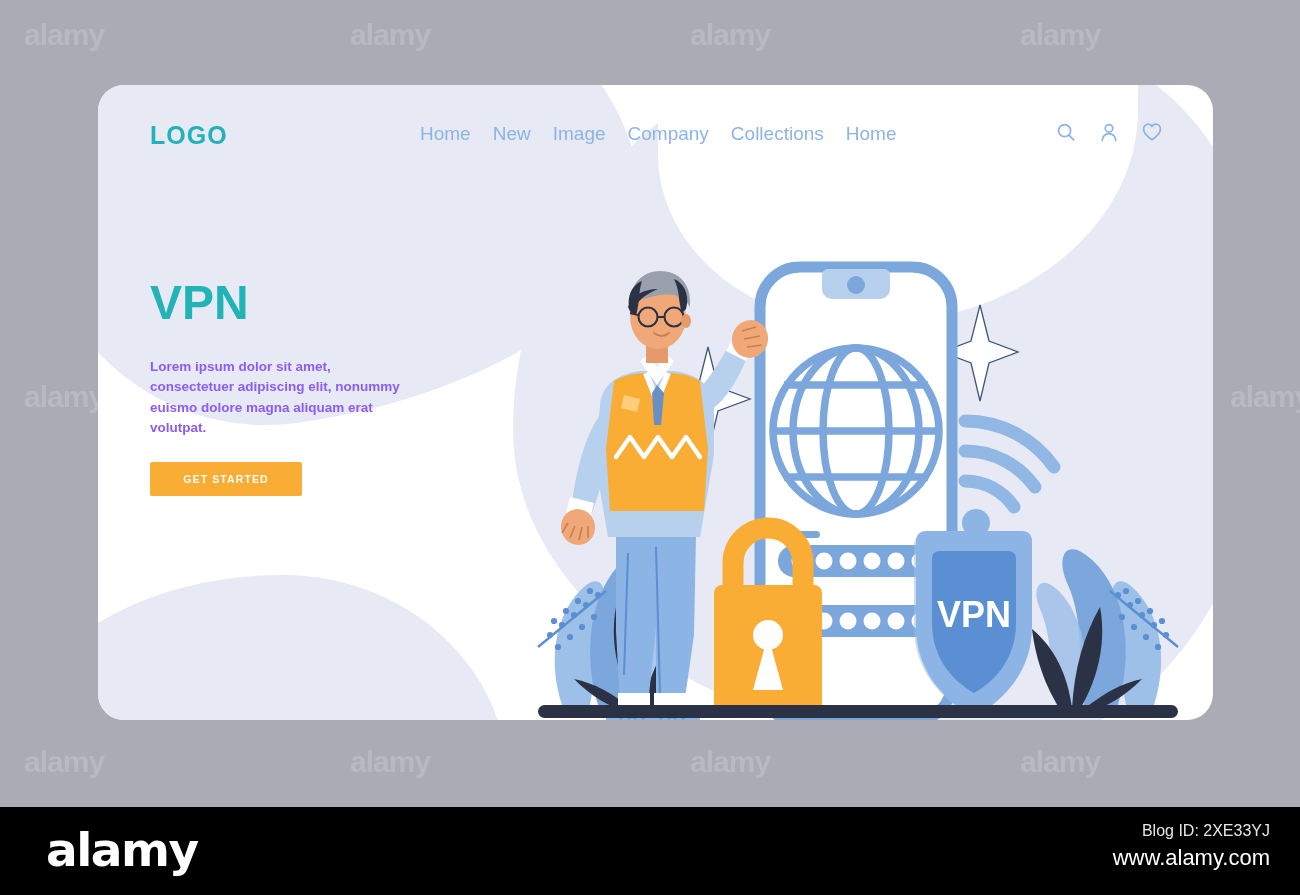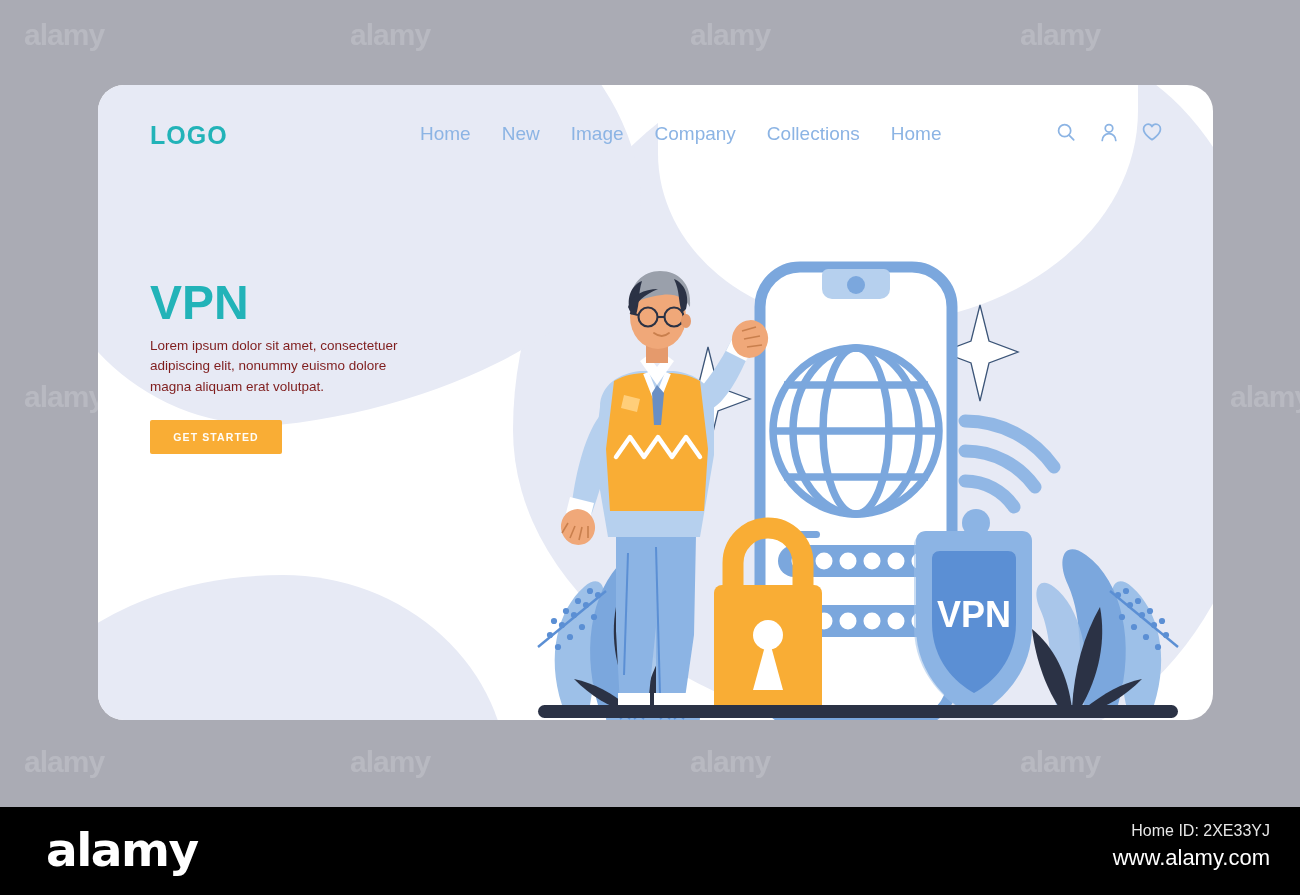--- a/index.html
+++ b/index.html
@@ -78,44 +78,44 @@
   #header{
     position:absolute; left:0; top:0; width:1115px; height:130px;
     display:flex; align-items:center;
   }
   #logo{
     position:absolute; left:52px; top:36px;
     color:#22b3b8; font-size:25px; font-weight:700; letter-spacing:1px;text-align:right;
   }
   #nav{
     position:absolute; left:322px; top:38px;
-    display:flex; gap:31px; align-items:center;
+    display:flex; gap:22px; align-items:center;
   }
   .nav-item{
     color:#8cb4e4; font-size:19px; font-weight:400;
     text-decoration:none; cursor:pointer; white-space:nowrap;
   }
   #header-icons{
     position:absolute; right:50px; top:36px;
     display:flex; gap:21px; align-items:center;
   }
   .hicon{ width:22px; height:22px; display:block; cursor:pointer; }
 
   
   #hero-text{ position:absolute; left:52px; top:190px; width:330px; }
   #hero-title{
     color:#22b3b8; font-size:48px; font-weight:700; line-height:1.18;
     letter-spacing:0px;
   }
   #hero-para{
-    margin-top:4px; color:#7f1d1d; font-size:13.5px; font-weight:400;
+    margin-top:25px; color:#8b5cf6; font-size:13.5px; font-weight:700;
     line-height:1.52; width:252px;
   }
   #cta-button{
-    margin-top:23px; width:132px; height:34px;
+    margin-top:23px; width:152px; height:34px;
     background:#f9ad35; border:none; border-radius:2px;
     color:#fffdf8; font-size:10.5px; font-weight:600; letter-spacing:1.1px;
     cursor:pointer; font-family:"Liberation Sans", sans-serif;
   }
 
   
   #illustration{
     position:absolute; left:430px; top:150px; width:660px; height:500px;
   }
   #illustration svg{ display:block; width:660px; height:500px; }
@@ -375,16 +375,16 @@
         </g>
 
         <rect x="10" y="470" width="640" height="13" rx="6.5" fill="#2b3245"></rect>
       </svg>
     </div>
 
   </div>
 
   <div id="footer-bar"></div>
   <div id="alamy-logo">alamy</div>
-  <div id="image-id">Home ID: 2XE33YJ</div>
+  <div id="image-id">Blog ID: 2XE33YJ</div>
   <div id="alamy-url">www.alamy.com</div>
 
 </div>
 
 </body></html>

